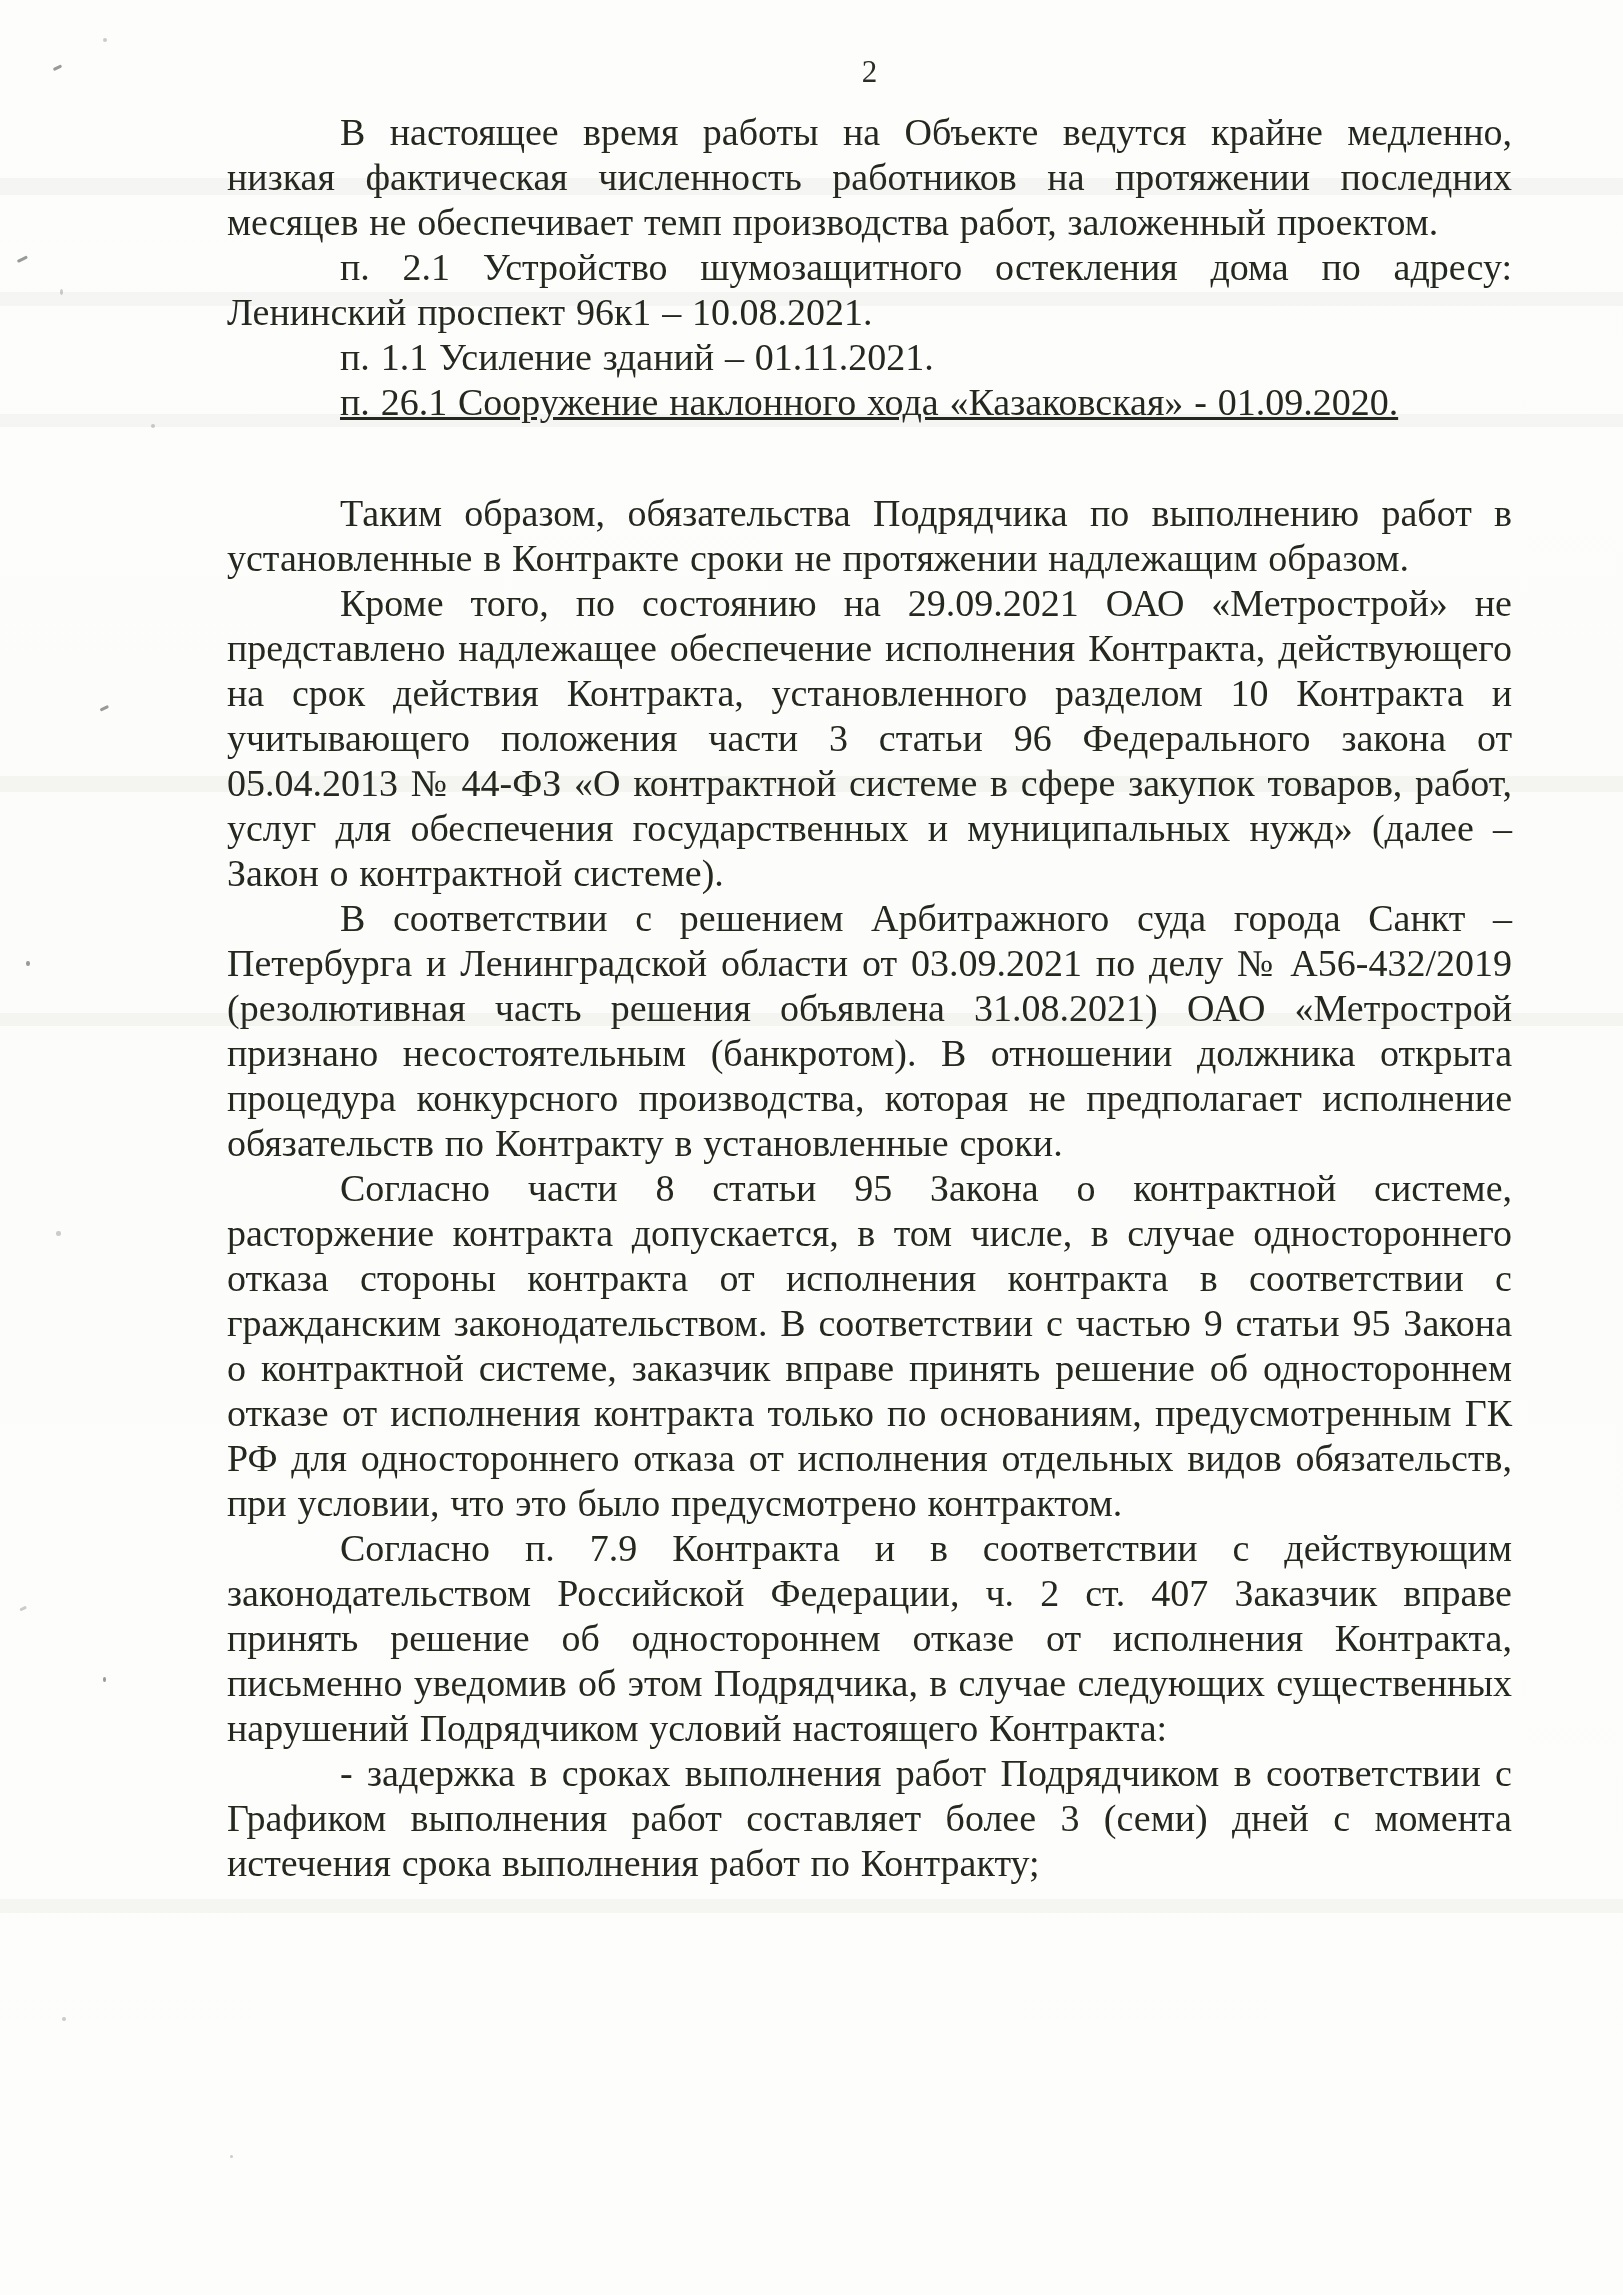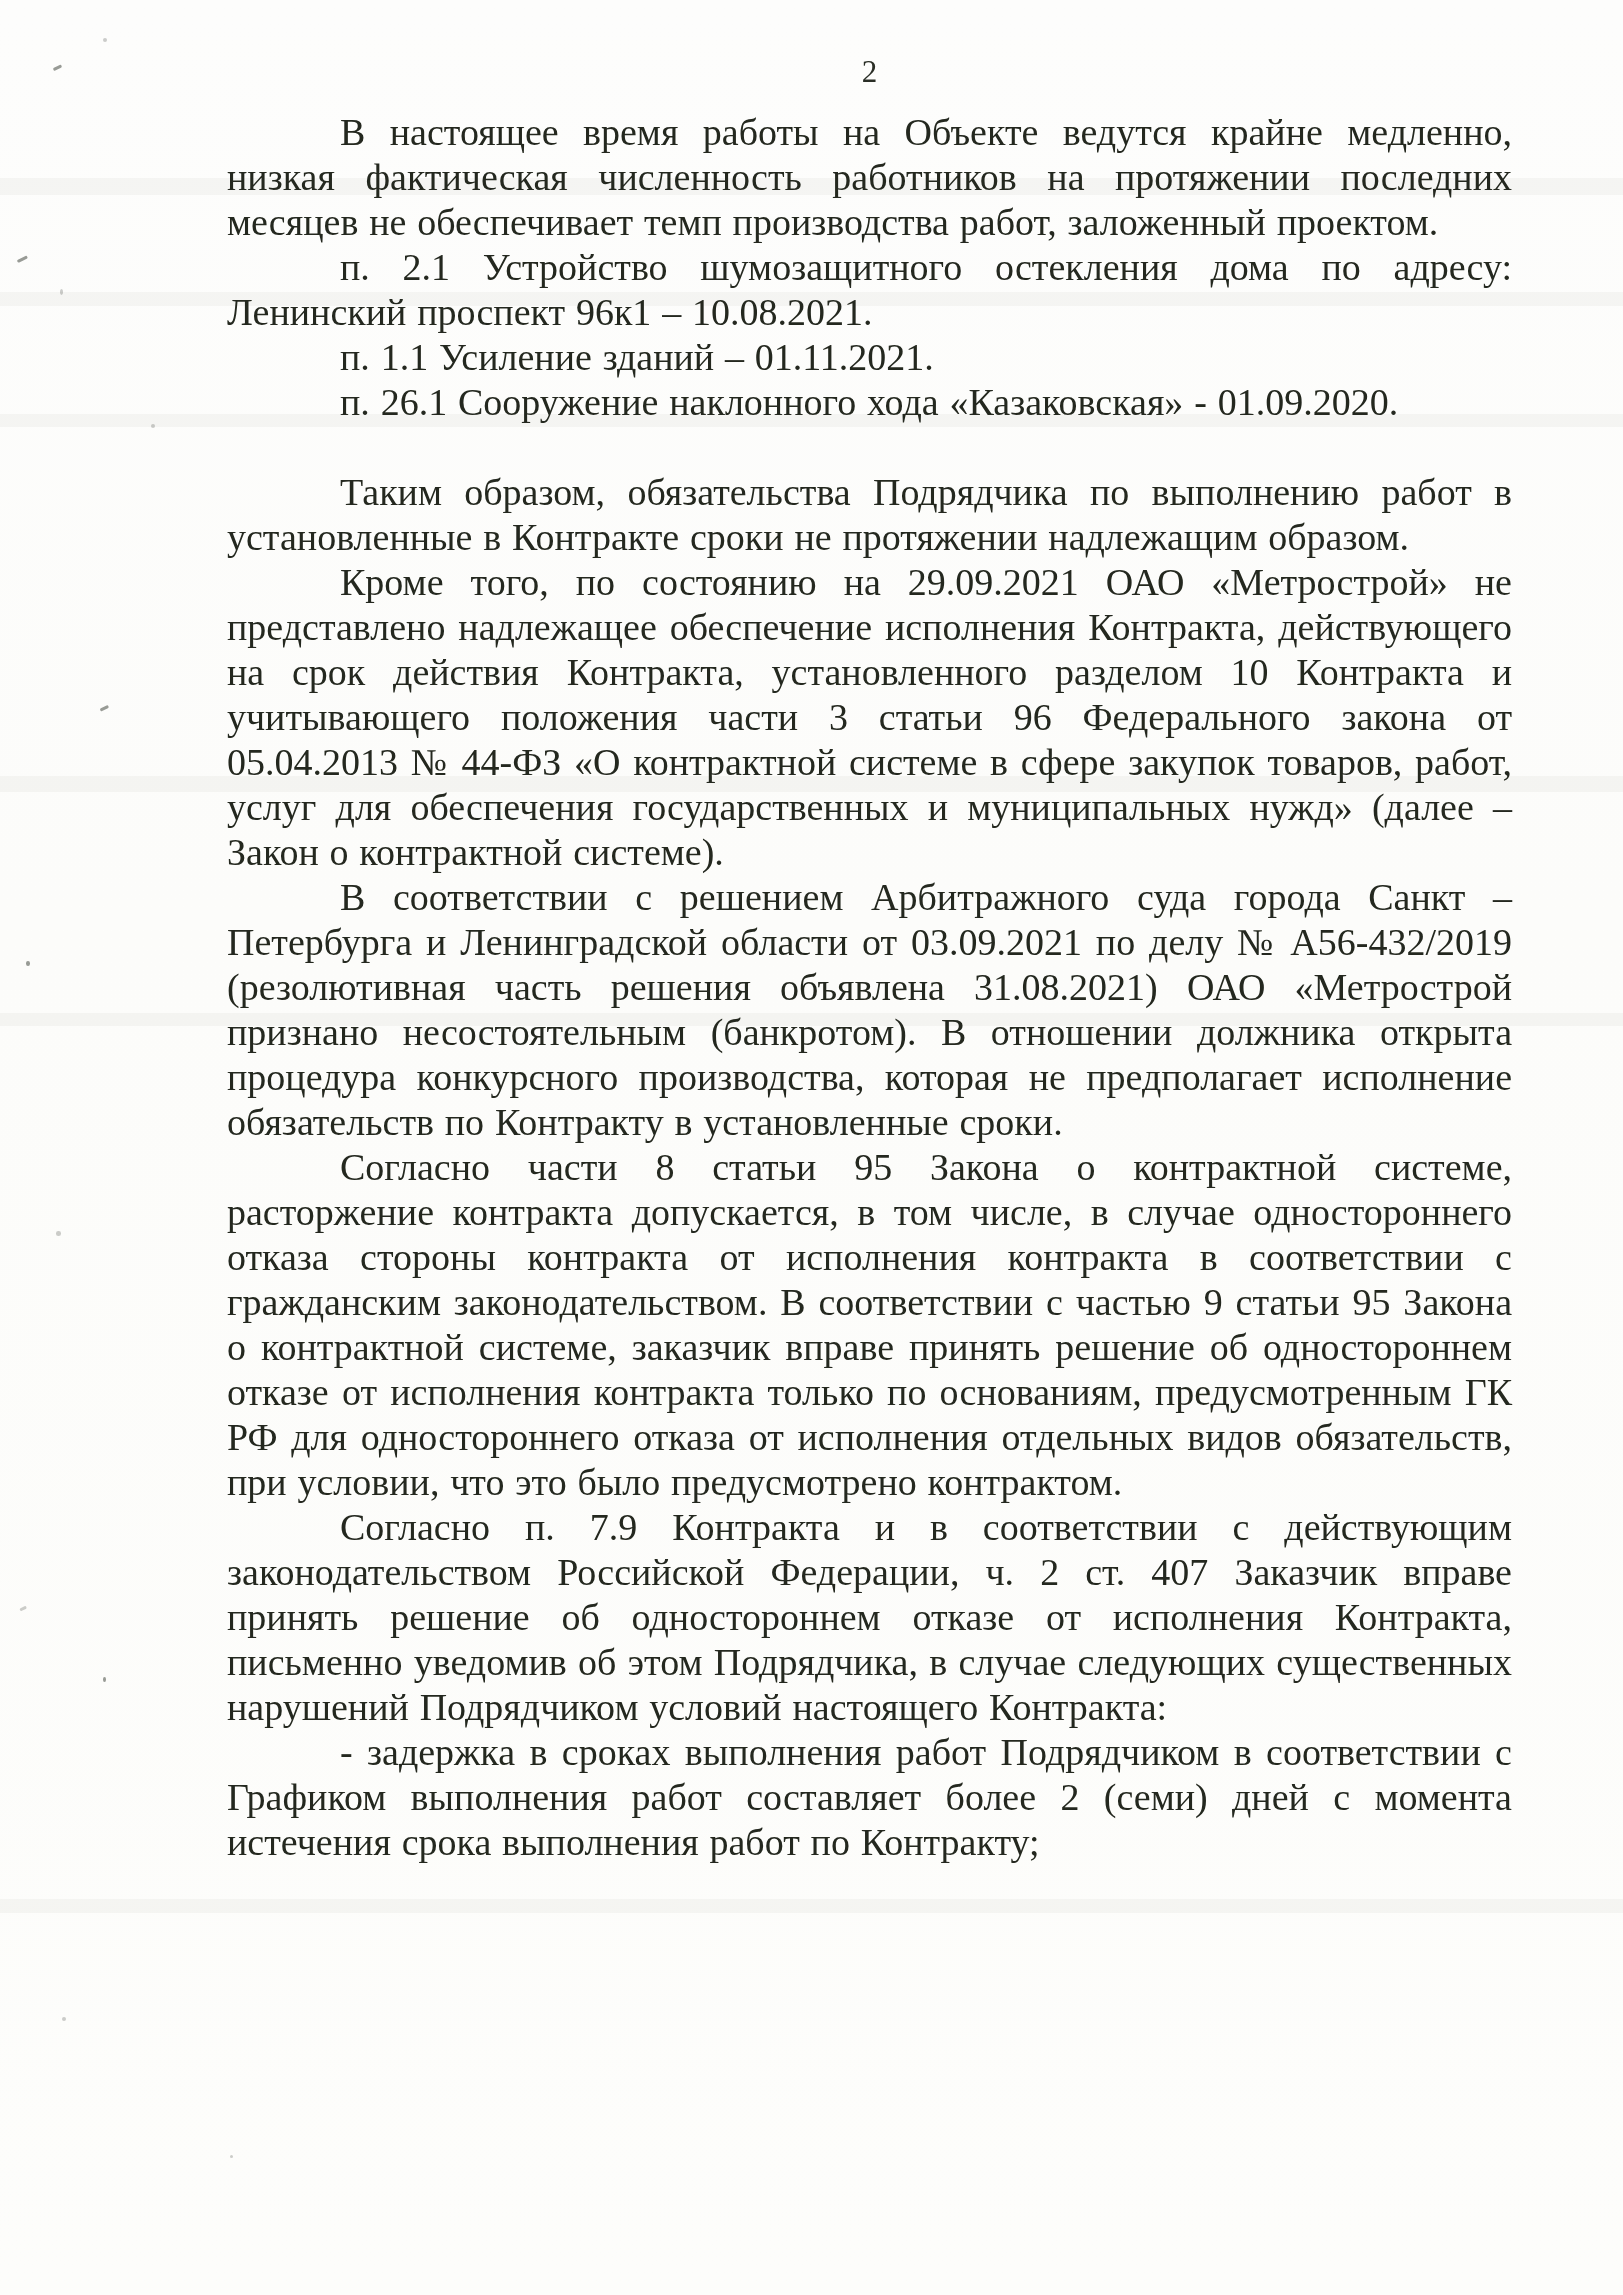--- a/index.html
+++ b/index.html
@@ -34,21 +34,22 @@
     font-size: 38px;
     line-height: 45px;
     text-align: justify;
   }
   .para {
     margin: 0;
     text-indent: 113px;
     word-spacing: 1.3px;
   }
   .para.gap-after {
-    margin-bottom: 45px;
+    margin-bottom: 66px;
+    text-decoration: underline;
   }
   
   .band {
     position: absolute;
     left: 0;
     right: 0;
     background: rgba(90, 95, 85, 0.05);
     pointer-events: none;
   }
   
@@ -94,17 +95,17 @@
   <div class="text-block">
     <p class="para">В настоящее время работы на Объекте ведутся крайне медленно, низкая фактическая численность работников на протяжении последних месяцев не обеспечивает темп производства работ, заложенный проектом.</p>
     <p class="para">п. 2.1 Устройство шумозащитного остекления дома по адресу: Ленинский проспект 96к1 – 10.08.2021.</p>
     <p class="para">п. 1.1 Усиление зданий – 01.11.2021.</p>
     <p class="para gap-after">п. 26.1 Сооружение наклонного хода «Казаковская» - 01.09.2020.</p>
     <p class="para">Таким образом, обязательства Подрядчика по выполнению работ в установленные в Контракте сроки не протяжении надлежащим образом.</p>
     <p class="para">Кроме того, по состоянию на 29.09.2021 ОАО «Метрострой» не представлено надлежащее обеспечение исполнения Контракта, действующего на срок действия Контракта, установленного разделом 10 Контракта и учитывающего положения части 3 статьи 96 Федерального закона от 05.04.2013 № 44-ФЗ «О контрактной системе в сфере закупок товаров, работ, услуг для обеспечения государственных и муниципальных нужд» (далее – Закон о контрактной системе).</p>
     <p class="para">В соответствии с решением Арбитражного суда города Санкт – Петербурга и Ленинградской области от 03.09.2021 по делу № А56-432/2019 (резолютивная часть решения объявлена 31.08.2021) ОАО «Метрострой признано несостоятельным (банкротом). В отношении должника открыта процедура конкурсного производства, которая не предполагает исполнение обязательств по Контракту в установленные сроки.</p>
     <p class="para">Согласно части 8 статьи 95 Закона о контрактной системе, расторжение контракта допускается, в том числе, в случае одностороннего отказа стороны контракта от исполнения контракта в соответствии с гражданским законодательством. В соответствии с частью 9 статьи 95 Закона о контрактной системе, заказчик вправе принять решение об одностороннем отказе от исполнения контракта только по основаниям, предусмотренным ГК РФ для одностороннего отказа от исполнения отдельных видов обязательств, при условии, что это было предусмотрено контрактом.</p>
     <p class="para">Согласно п. 7.9 Контракта и в соответствии с действующим законодательством Российской Федерации, ч. 2 ст. 407 Заказчик вправе принять решение об одностороннем отказе от исполнения Контракта, письменно уведомив об этом Подрядчика, в случае следующих существенных нарушений Подрядчиком условий настоящего Контракта:</p>
-    <p class="para">- задержка в сроках выполнения работ Подрядчиком в соответствии с Графиком выполнения работ составляет более 2 (семи) дней с момента истечения срока выполнения работ по Контракту;</p>
+    <p class="para">- задержка в сроках выполнения работ Подрядчиком в соответствии с Графиком выполнения работ составляет более 3 (семи) дней с момента истечения срока выполнения работ по Контракту;</p>
   </div>
 
 </div>
 
 
 </body></html>

